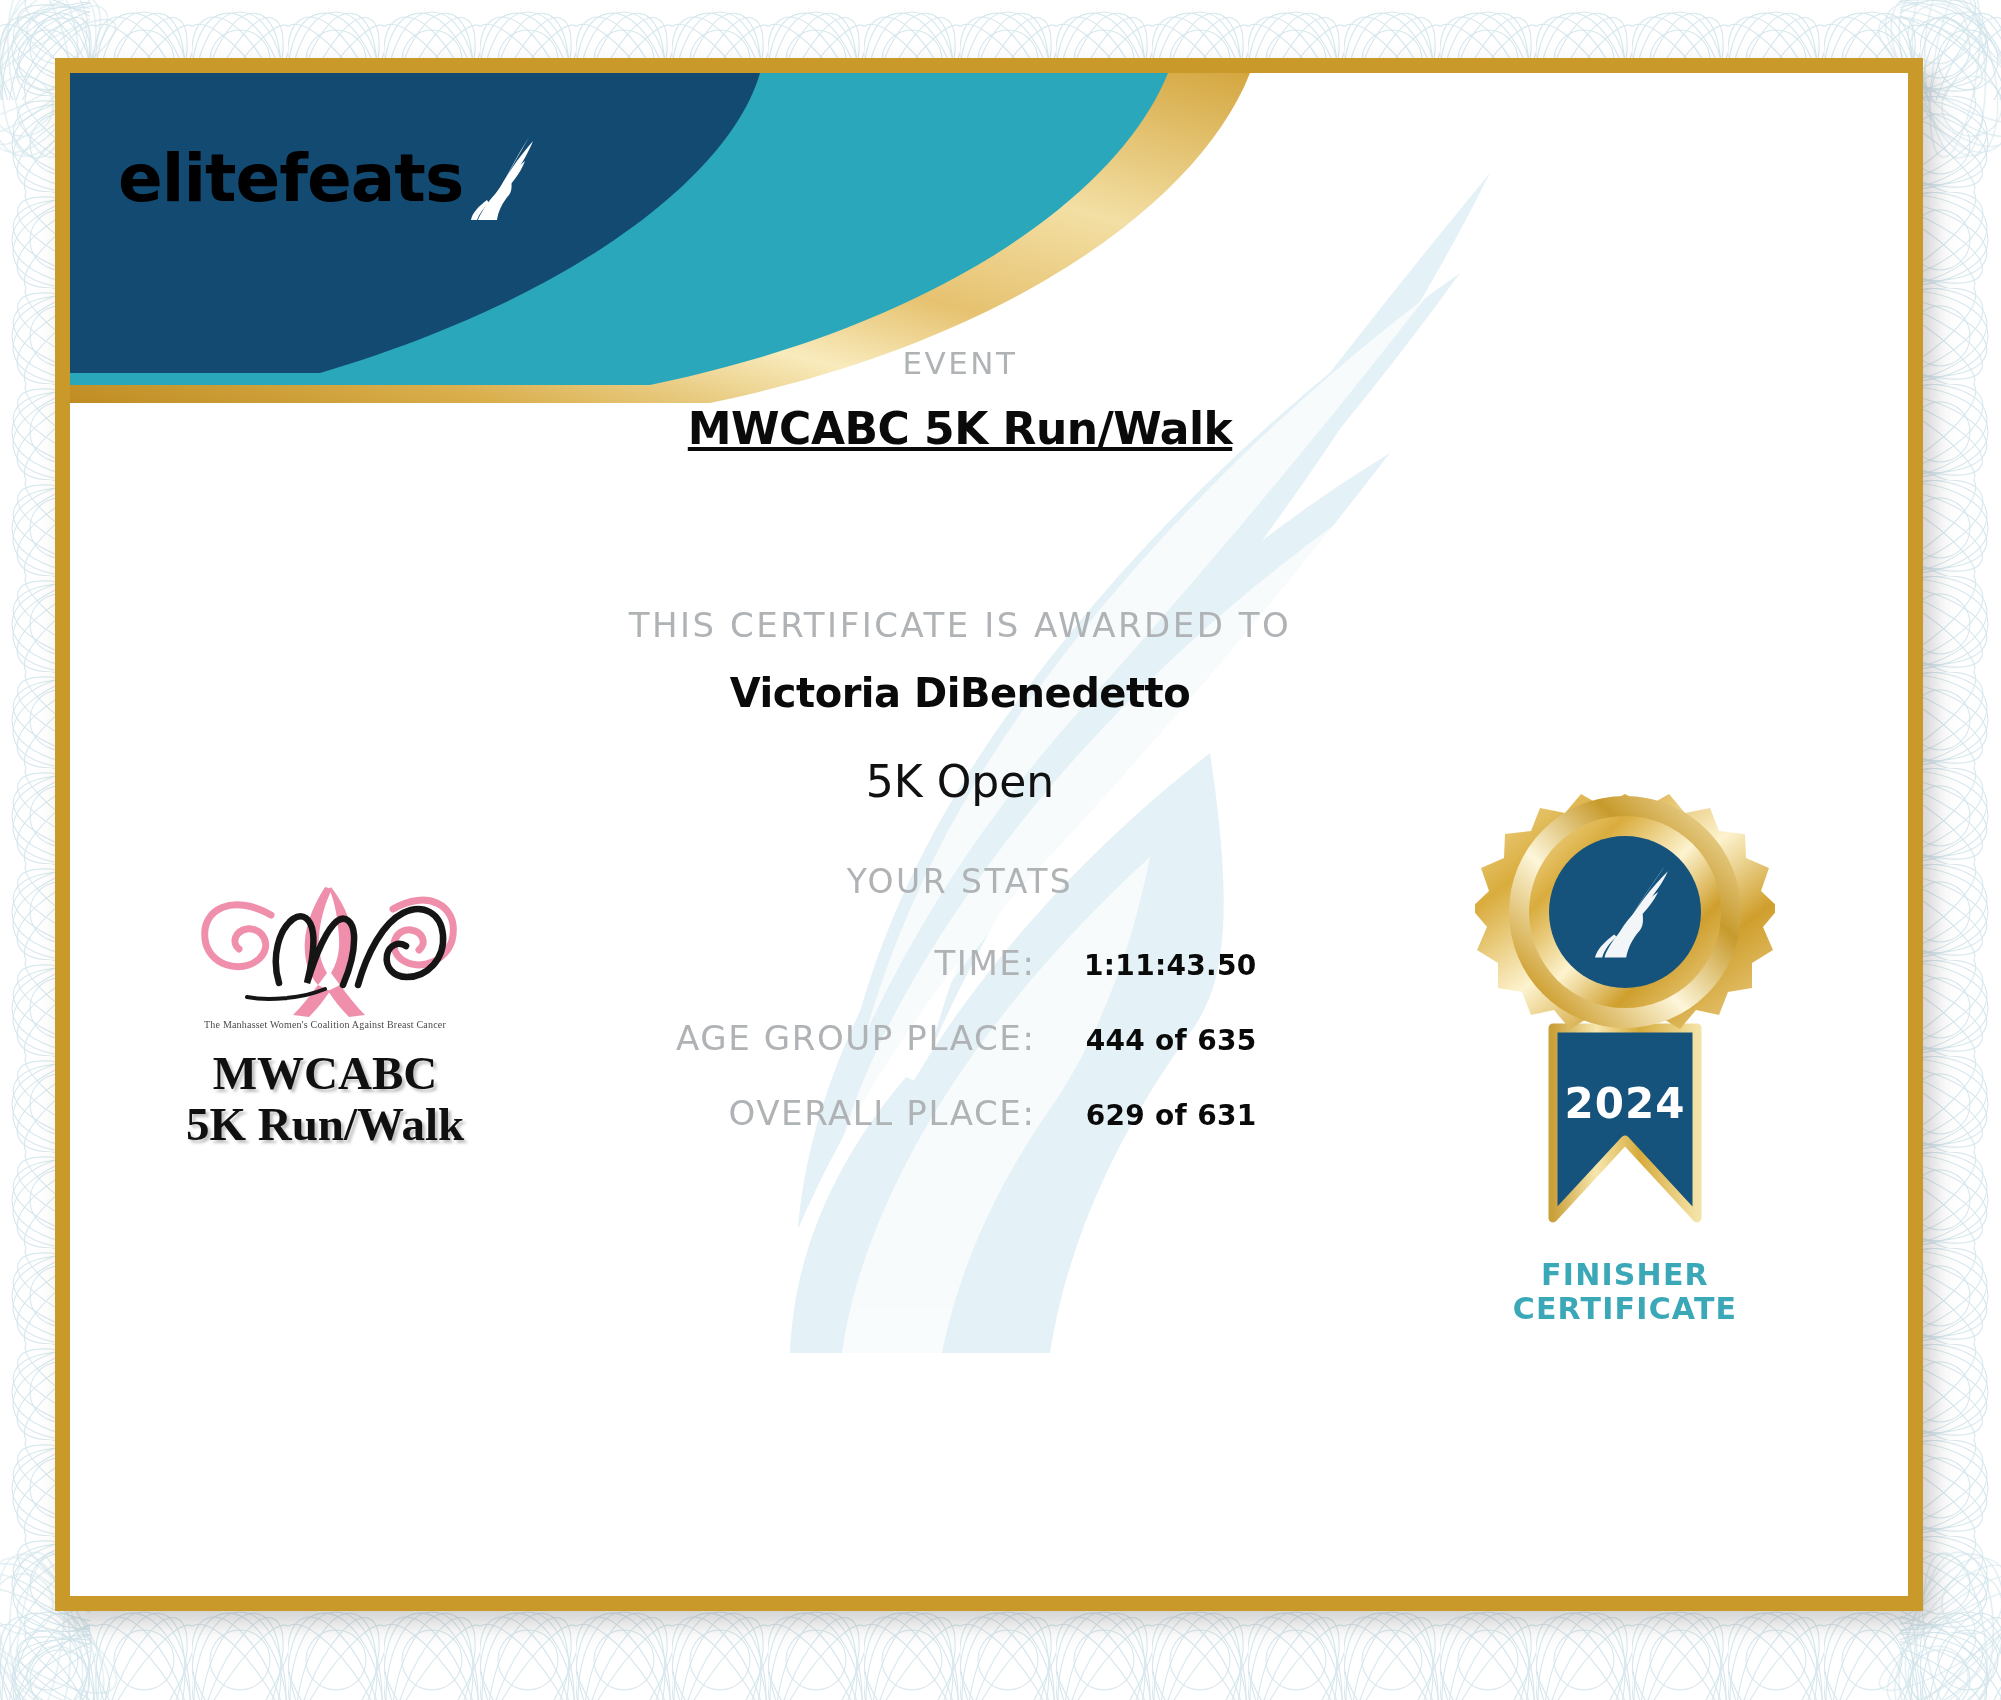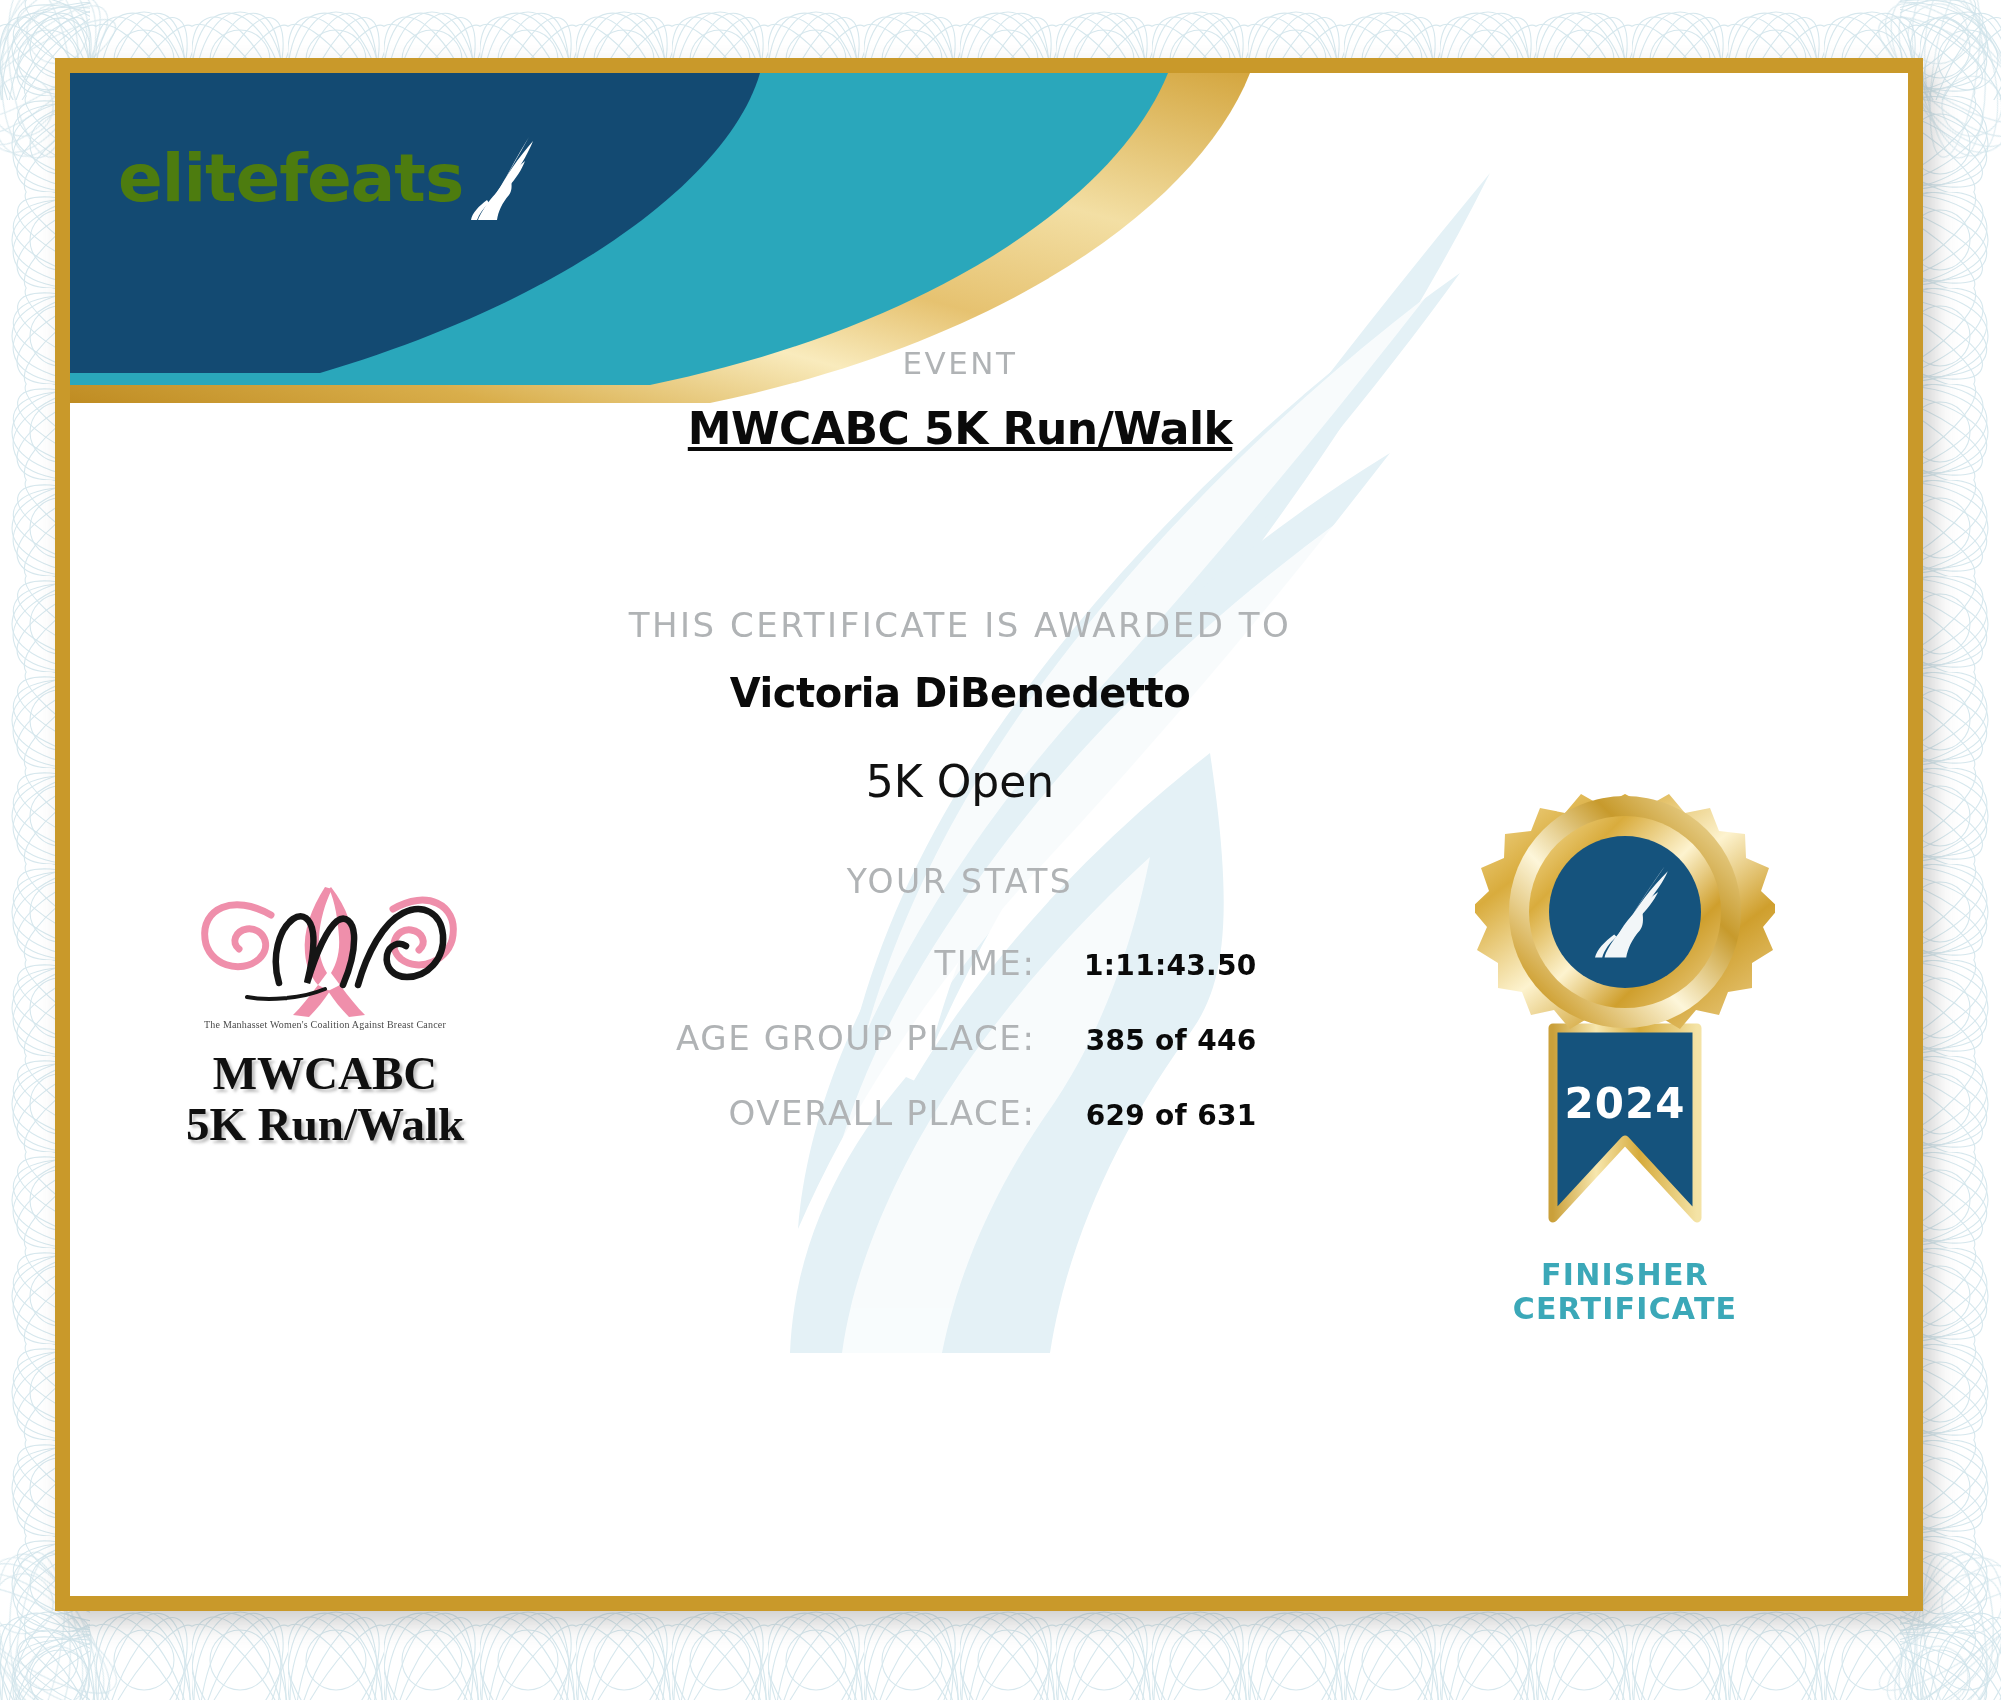--- a/index.html
+++ b/index.html
@@ -66,21 +66,21 @@
   
   .brand {
     position: absolute;
     left: 48px;
     top: 62px;
     display: flex;
     align-items: center;
     gap: 4px;
   }
   .brand-text {
-    color: #4d7c0f;
+    color: #000000;
     font-size: 66px;
     font-weight: 600;
     letter-spacing: -1px;
     font-family: "DejaVu Sans", sans-serif;
   }
 
   
   .content {
     position: absolute;
     left: 0;
@@ -322,21 +322,21 @@
 
           <div class="label-caps row-stats-label">YOUR STATS</div>
 
           <div class="stats">
             <div class="stat-row">
               <span class="stat-label" style="width: 372px;">TIME:</span>
               <span class="stat-value" style="width: 209px;">1:11:43.50</span>
             </div>
             <div class="stat-row">
               <span class="stat-label" style="width: 372px;">AGE GROUP PLACE:</span>
-              <span class="stat-value" style="width: 209px;">385 of 446</span>
+              <span class="stat-value" style="width: 209px;">444 of 635</span>
             </div>
             <div class="stat-row">
               <span class="stat-label" style="width: 372px;">OVERALL PLACE:</span>
               <span class="stat-value" style="width: 209px;">629 of 631</span>
             </div>
           </div>
         </div>
 
         <div class="event-logo">
           <svg class="event-logo-mark" viewBox="0 0 300 150">

